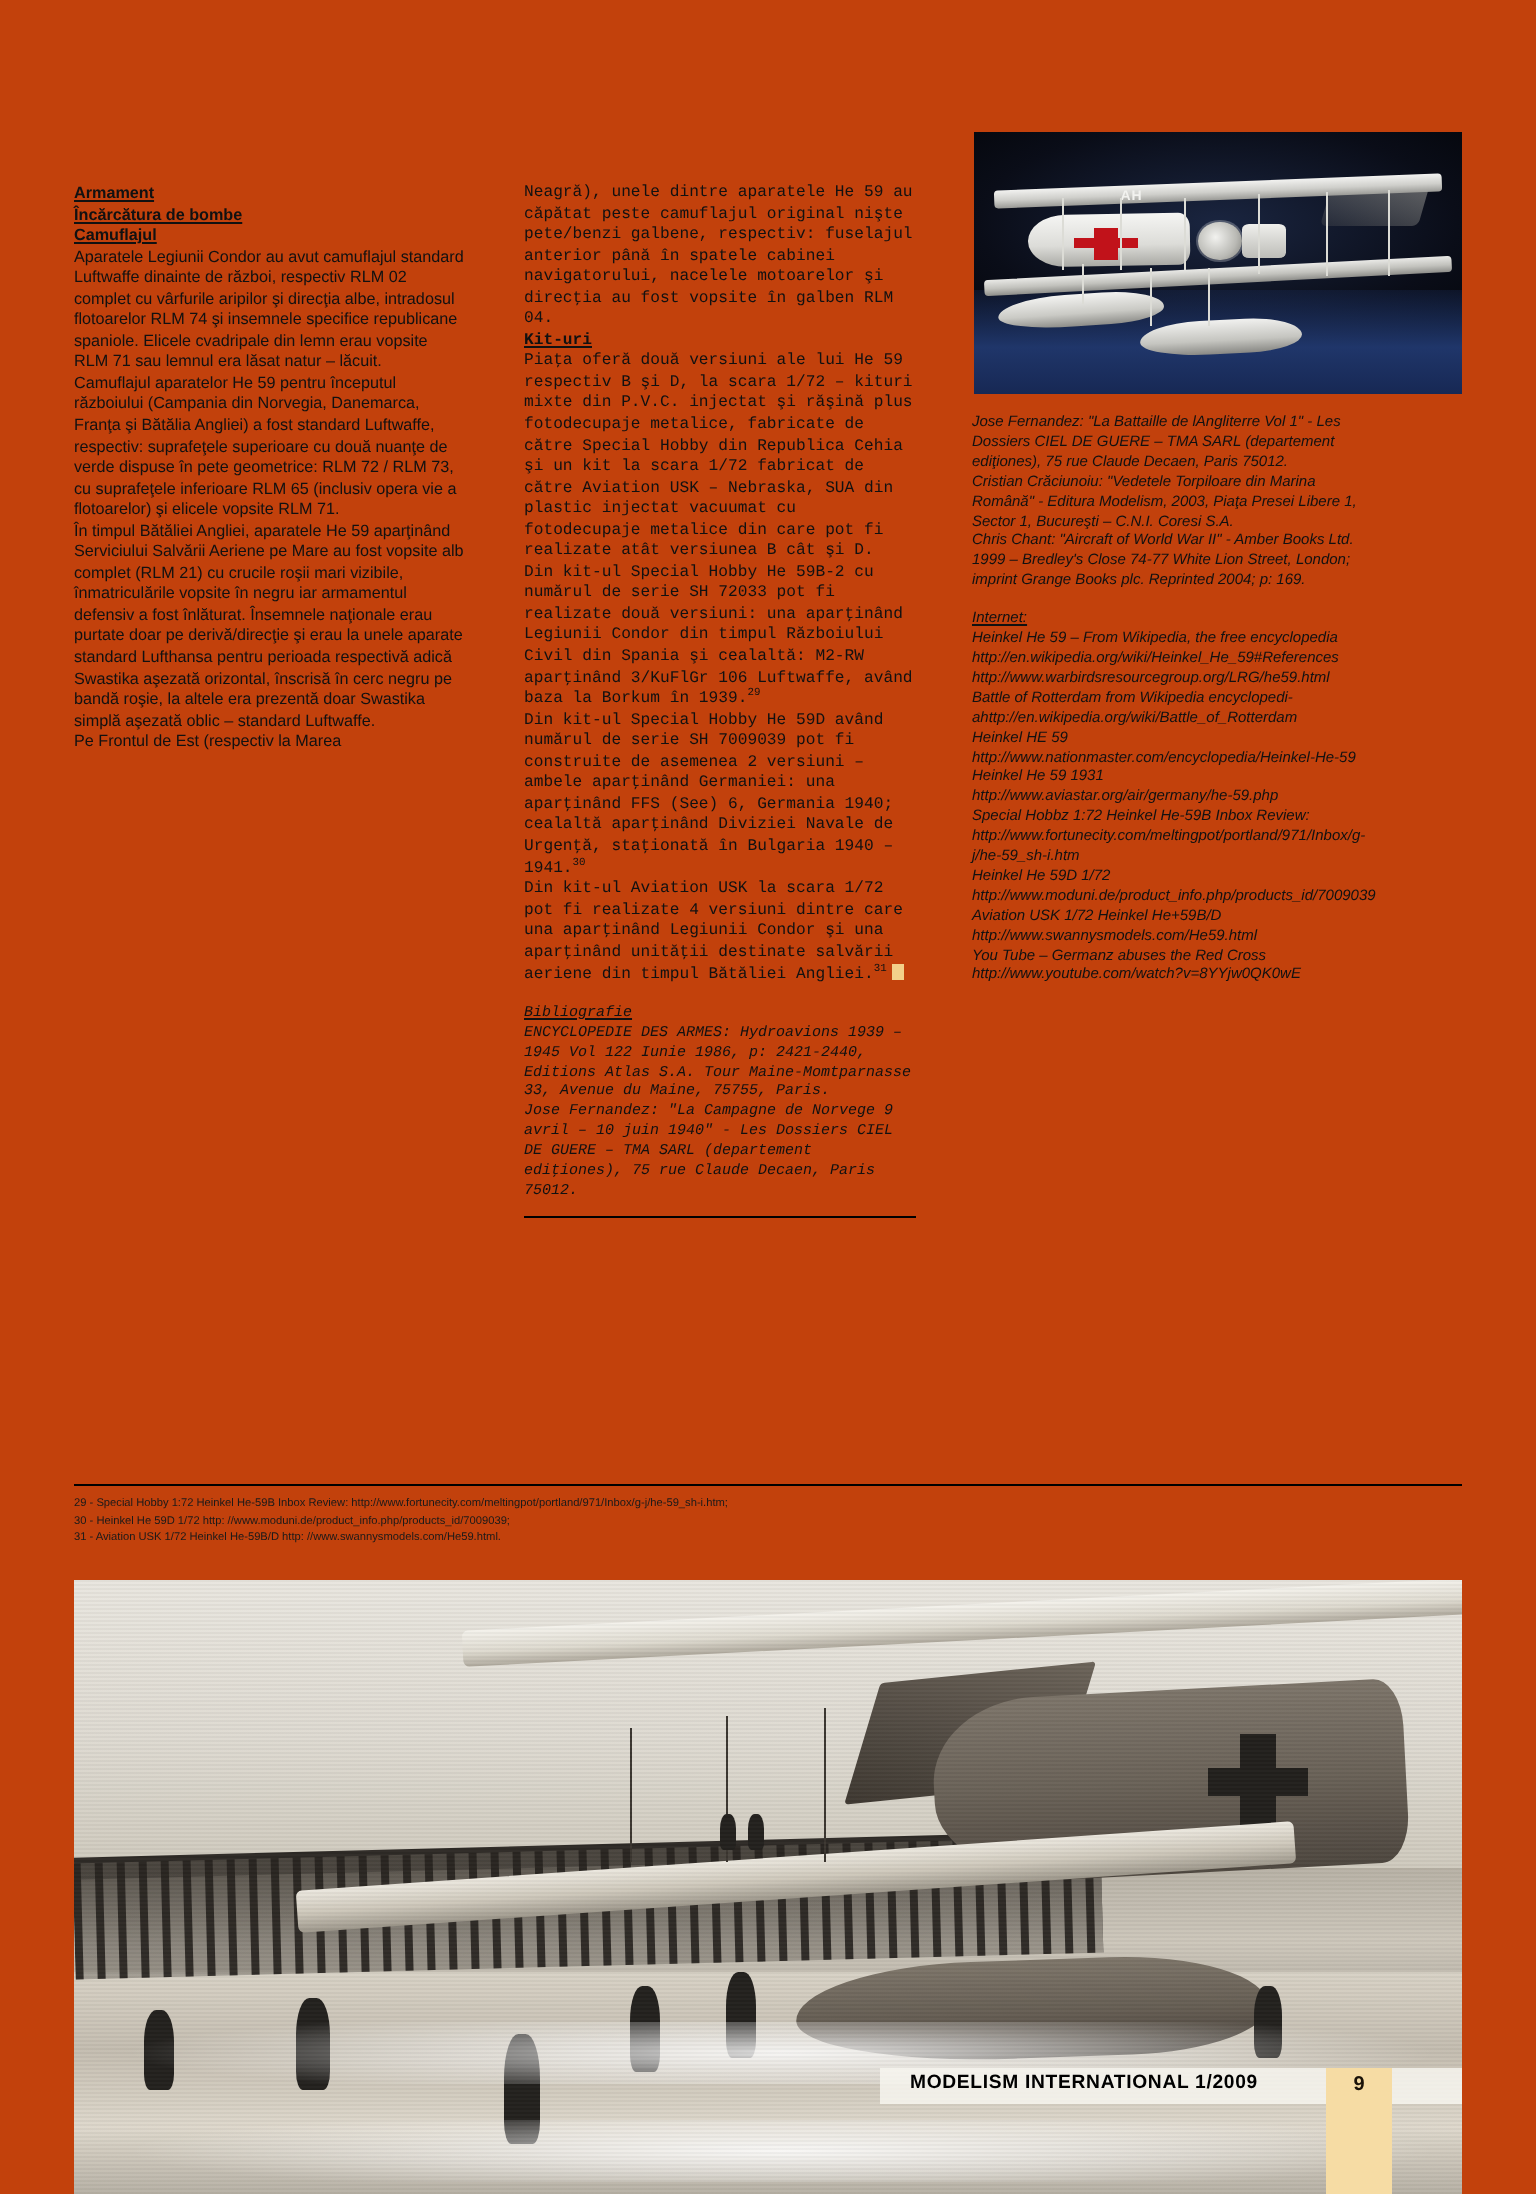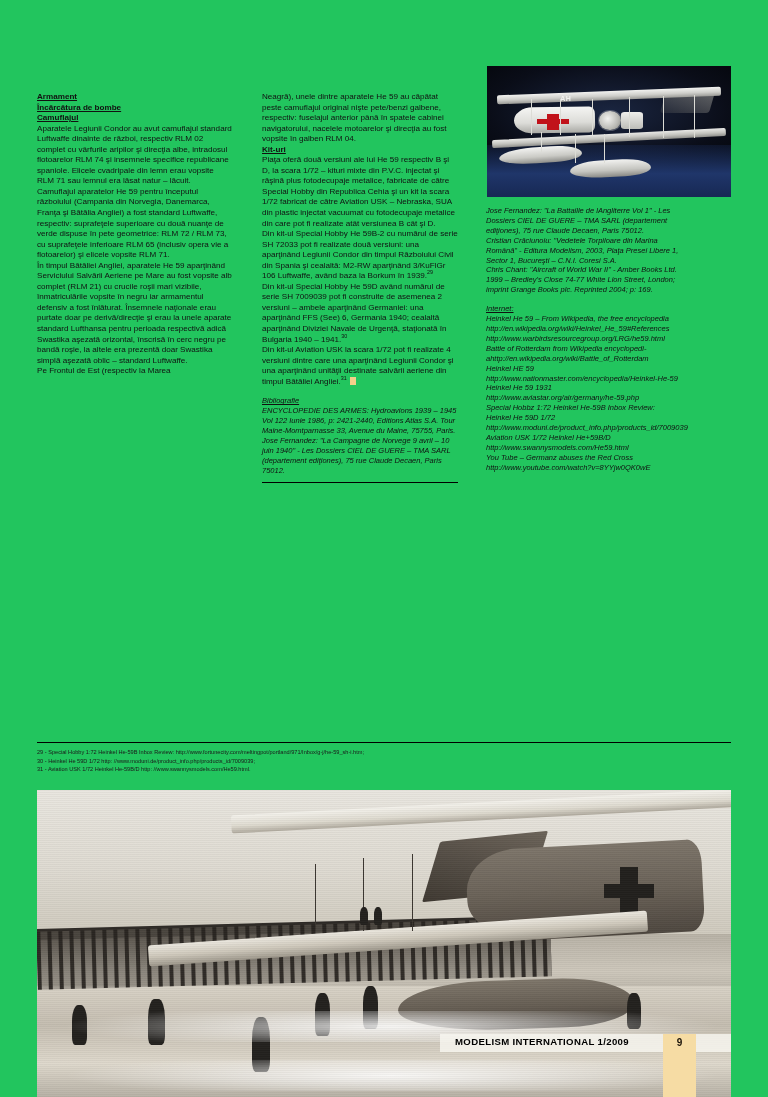--- a/index.html
+++ b/index.html
@@ -12,35 +12,35 @@
     height: 1097px;
     position: relative;
     overflow: hidden;
     font-family: "Liberation Sans", sans-serif;
     color: #000000;
   }
 
   .page {
     position: absolute;
     inset: 0;
-    background: #22c55e;
+    background: #c2410c;
   }
 
   
   .col {
     position: absolute;
     top: 92px;
     font-size: 8.1px;
     line-height: 10.55px;
     text-align: left;
     color: #111;
   }
   .col p { margin: 0; }
   .col-1 { left: 37px; width: 196px; }
-  .col-2 { left: 262px; width: 196px; }
+  .col-2 { left: 262px; width: 196px; font-family: Liberation Mono, monospace; }
   .col-3 { left: 486px; width: 201px; top: 206px; }
 
   .subhead {
     font-weight: bold;
     text-decoration: underline;
     font-size: 8.1px;
     line-height: 10.55px;
     margin: 0;
   }
 
@@ -399,20 +399,21 @@
     <p class="bib-head">Internet:</p>
     <p class="bib">Heinkel He 59 – From Wikipedia, the free encyclopedia</p>
     <p class="bib">http://en.wikipedia.org/wiki/Heinkel_He_59#References</p>
     <p class="bib">http://www.warbirdsresourcegroup.org/LRG/he59.html</p>
     <p class="bib">Battle of Rotterdam from Wikipedia encyclopedi-ahttp://en.wikipedia.org/wiki/Battle_of_Rotterdam</p>
     <p class="bib">Heinkel HE 59</p>
     <p class="bib">http://www.nationmaster.com/encyclopedia/Heinkel-He-59</p>
     <p class="bib">Heinkel He 59  1931</p>
     <p class="bib">http://www.aviastar.org/air/germany/he-59.php</p>
     <p class="bib">Special Hobbz 1:72 Heinkel He-59B Inbox Review:</p>
+    <p class="bib">http://www.fortunecity.com/meltingpot/portland/971/Inbox/g-j/he-59_sh-i.htm</p>
     <p class="bib">Heinkel He 59D 1/72</p>
     <p class="bib">http://www.moduni.de/product_info.php/products_id/7009039</p>
     <p class="bib">Aviation USK 1/72 Heinkel He+59B/D</p>
     <p class="bib">http://www.swannysmodels.com/He59.html</p>
     <p class="bib">You Tube – Germanz abuses the Red Cross</p>
     <p class="bib">http://www.youtube.com/watch?v=8YYjw0QK0wE</p>
   </div>
 
   <div class="photo-top">
     <div class="pt-floorlight"></div>

